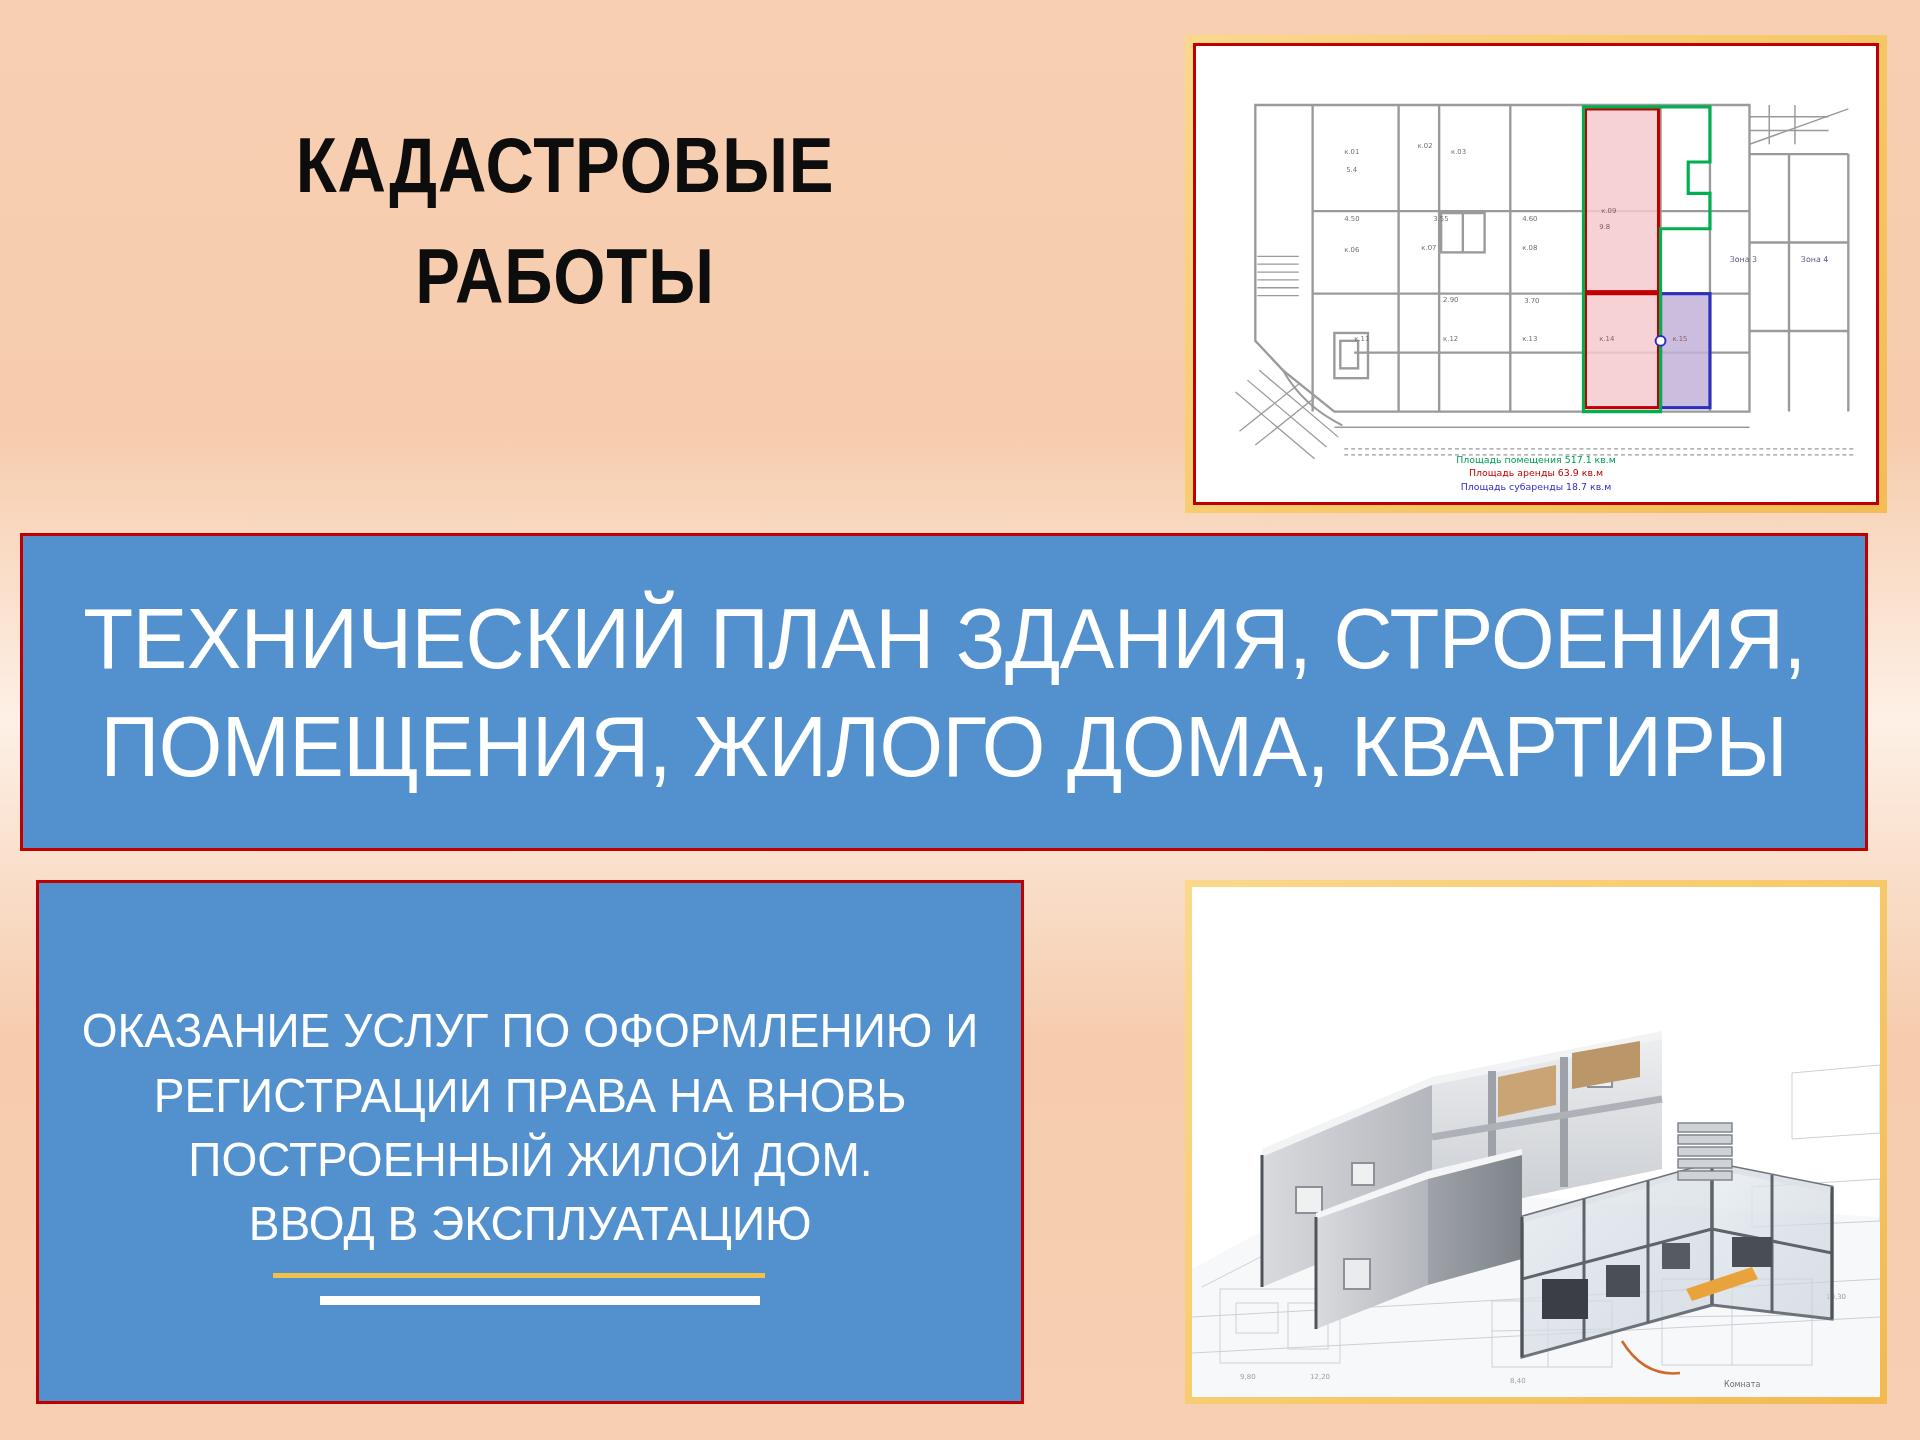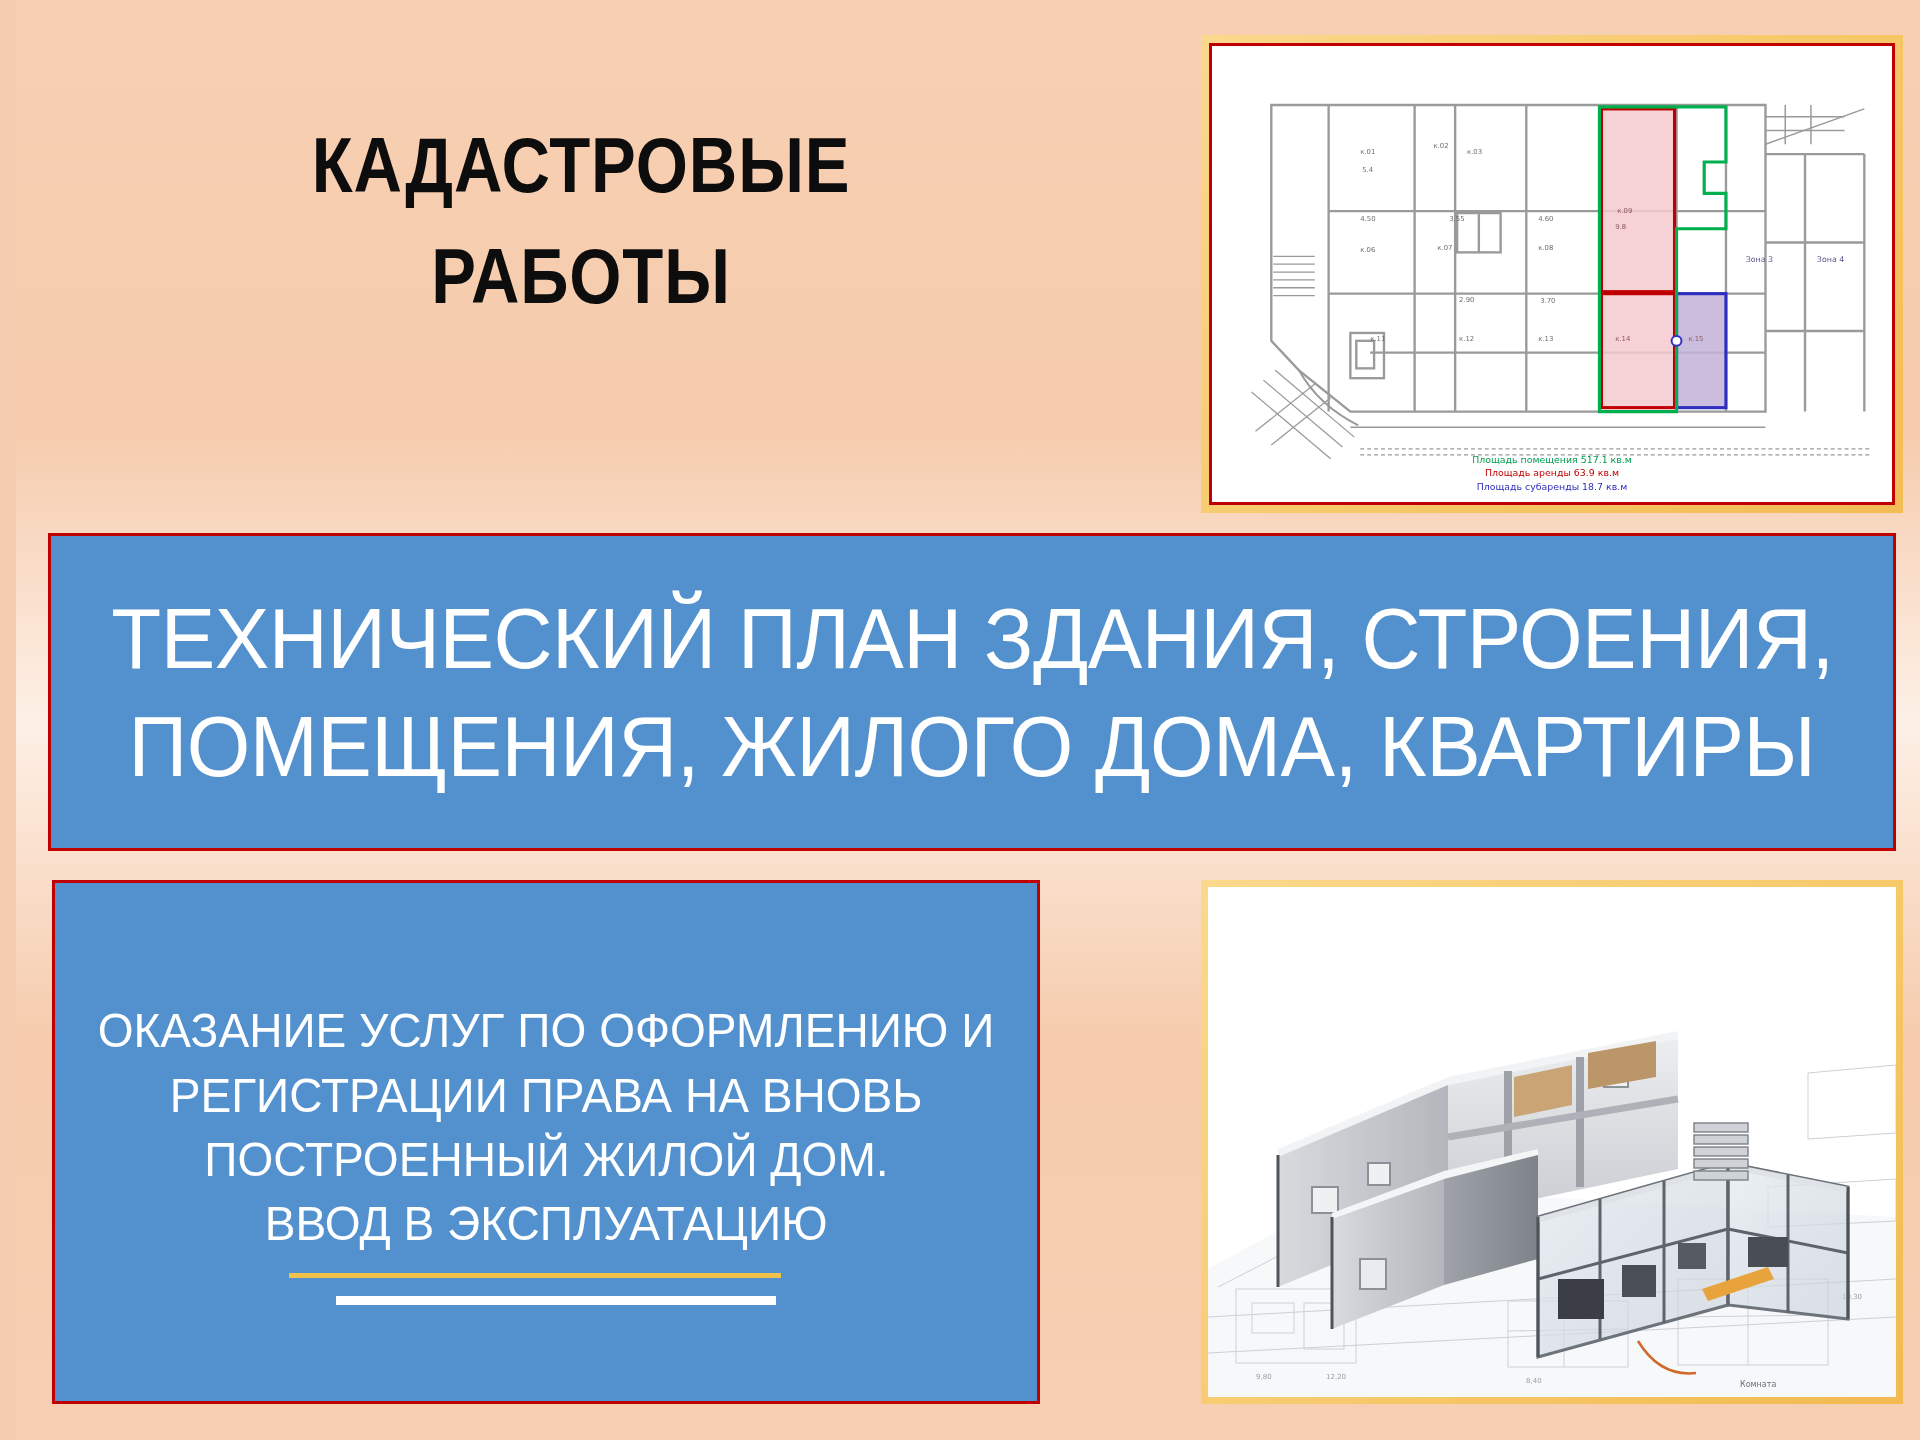--- a/index.html
+++ b/index.html
@@ -6,21 +6,20 @@
   body{
     width:1920px;height:1440px;
     background:#f6cdb0;
     font-family:"Liberation Sans", sans-serif;
     overflow:hidden;
     position:relative;
   }
   .slide{
     position:absolute;inset:0;
     background:linear-gradient(180deg,#f7cfb2 0%,#f6ccad 30%,#fdf0e6 50%,#f6ccad 72%,#f7cfb2 100%);
-    margin-left:16px;
   }
 
   
   #headline{
     position:absolute;left:170px;top:110px;width:790px;
     text-align:center;
     color:#0d0d0d;
     font-weight:bold;
     font-size:78px;
     line-height:1.42;
@@ -38,21 +37,21 @@
   }
   #plan-inner{
     width:100%;height:100%;box-sizing:border-box;
     border:3px solid #c00000;background:#ffffff;
     position:relative;overflow:hidden;
   }
   #plan-svg{position:absolute;left:0;top:0;width:100%;height:100%;}
 
   
   #banner{
-    position:absolute;left:32px;top:533px;width:1848px;height:318px;
+    position:absolute;left:20px;top:533px;width:1848px;height:318px;
     background:#5291cd;
     border:3px solid #c00000;
     box-sizing:border-box;
     display:flex;flex-direction:column;align-items:center;justify-content:center;
   }
   #banner .ln{
     display:block;white-space:nowrap;
     color:#ffffff;font-size:86px;font-weight:normal;line-height:1.26;
     transform:scaleX(.95);
     letter-spacing:-0.5px;

